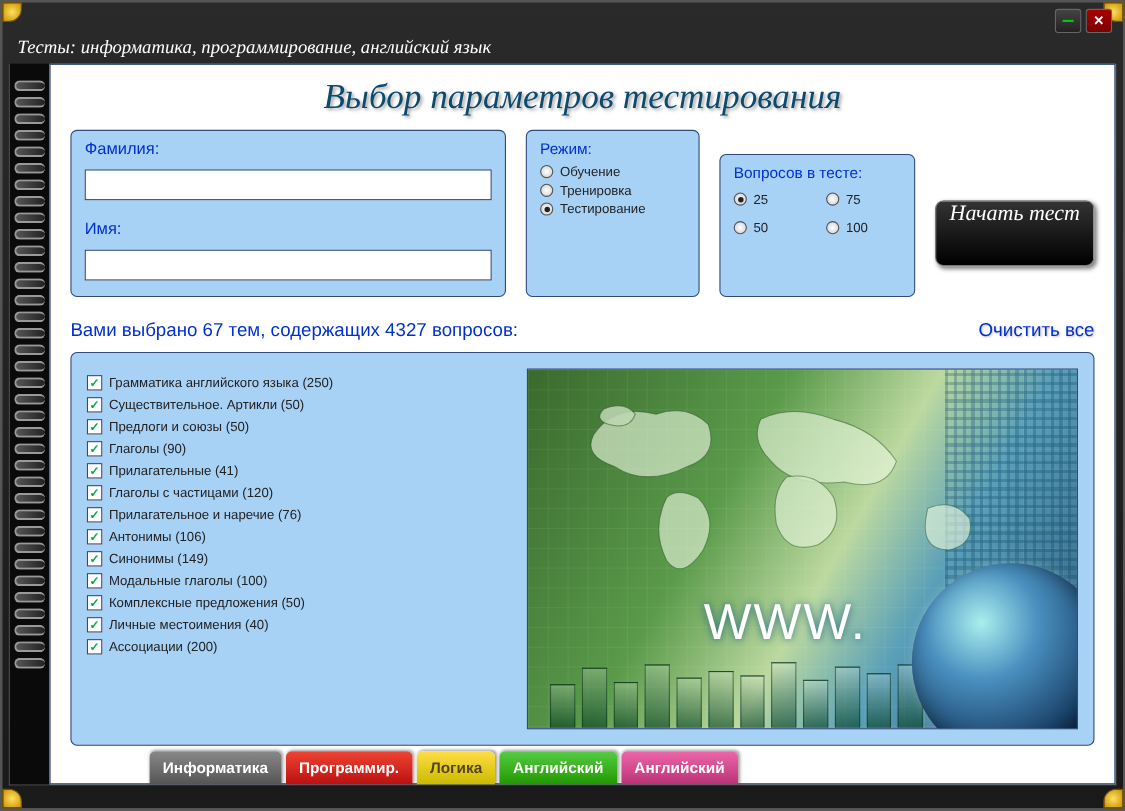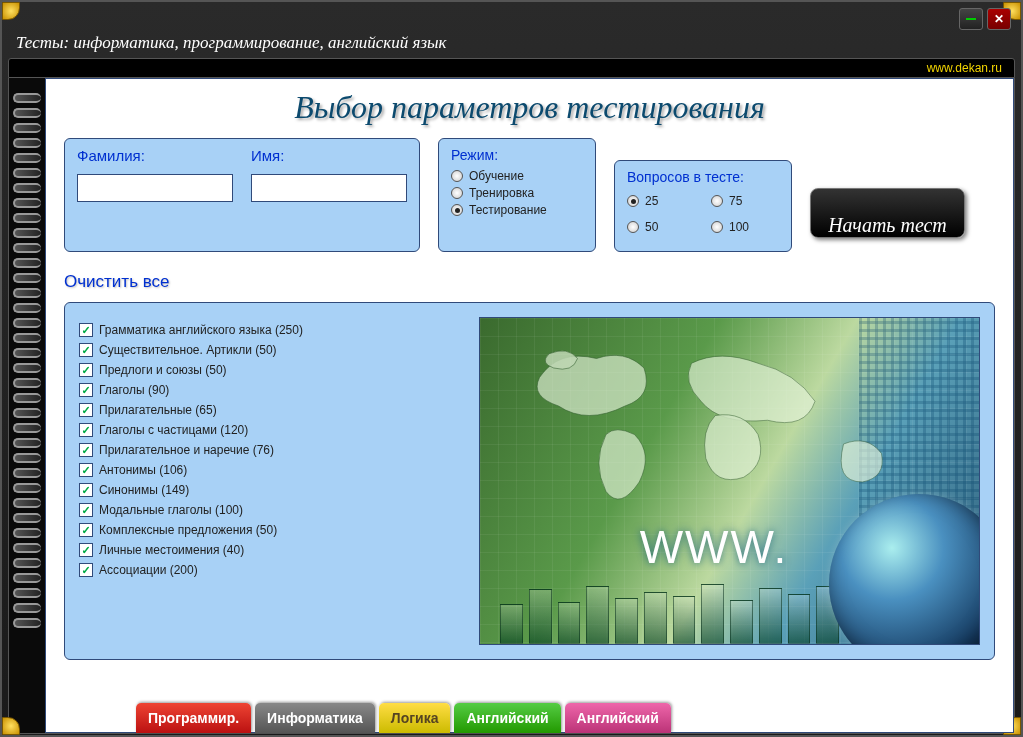--- a/index.html
+++ b/index.html
@@ -20,35 +20,35 @@
 .spiral div { width: 28px; height: 10px; margin: 5px auto; border: 2px solid #999; border-radius: 10px; border-right: none; background: linear-gradient(90deg,#555,#222); }
 
 .page { flex: 1; background: #fff; border: 1px solid #304a7a; padding: 10px 18px 0 18px; position: relative; }
 
 .main-title { text-align: center; font-family: "Monotype Corsiva","Comic Sans MS",cursive; font-style: italic; font-size: 32px; color: #0c4a6e; text-shadow: 2px 2px 3px rgba(0,0,0,.35); margin-bottom: 12px; }
 
 .params-row { display: flex; gap: 18px; align-items: stretch; }
 
 .panel { background: #a8d1f6; border: 1px solid #304a7a; border-radius: 6px; padding: 8px 12px 14px; position: relative; }
 
-.name-panel { width: 356px; display: flex; gap: 18px; }
+.name-panel { width: 396px; display: flex; gap: 18px; flex-direction: column; }
 .name-col { flex: 1; }
 .name-col label { color: #0030d0; font-size: 15px; display: block; margin-bottom: 10px; }
 .name-col input { width: 100%; height: 28px; border: 1px solid #304a7a; padding: 2px 4px; font-size: 13px; background: #fff; }
 
 .mode-panel { width: 158px; }
 .mode-title, .q-title { color: #0030d0; font-size: 14px; margin-bottom: 6px; }
 .radio-row { display: flex; align-items: center; gap: 6px; font-size: 12px; color: #222; margin: 3px 0; }
 .radio { width: 12px; height: 12px; border-radius: 50%; border: 1px solid #555; background: radial-gradient(#fff,#ccc); display: inline-flex; align-items: center; justify-content: center; }
 .radio.sel::after { content: ""; width: 5px; height: 5px; background: #222; border-radius: 50%; }
 
 .q-panel { width: 178px; margin-top: 22px; }
 .q-grid { display: grid; grid-template-columns: 1fr 1fr; gap: 6px 16px; }
 
-.start-btn { flex: 1; max-width: 155px; height: 50px; align-self: center; background: linear-gradient(#333,#000); border: 1px solid #777; border-radius: 8px; color: #fff; font-family: "Monotype Corsiva","Comic Sans MS",cursive; font-style: italic; font-size: 20px; cursor: pointer; display: flex; align-items: flex-end; justify-content: center; box-shadow: 2px 2px 4px rgba(0,0,0,.5); margin-top: 36px; }
+.start-btn { flex: 1; max-width: 155px; height: 60px; align-self: center; background: linear-gradient(#333,#000); border: 1px solid #777; border-radius: 8px; color: #fff; font-family: "Monotype Corsiva","Comic Sans MS",cursive; font-style: italic; font-size: 20px; cursor: pointer; display: flex; align-items: flex-start; justify-content: center; box-shadow: 2px 2px 4px rgba(0,0,0,.5); margin-top: 36px; }
 
 .status-row { display: flex; justify-content: space-between; align-items: center; margin: 20px 0 10px; }
 .status-text { color: #0030d0; font-size: 17px; }
 .clear-link { color: #0030d0; font-size: 17px; text-shadow: 1px 1px 2px rgba(0,0,0,.25); cursor: pointer; }
 
 .topics-panel { background: #a8d1f6; border: 1px solid #304a7a; border-radius: 6px; padding: 14px; height: 358px; display: flex; gap: 10px; }
 .topics-list { width: 390px; }
 .topic-row { display: flex; align-items: center; gap: 6px; font-size: 12px; color: #222; margin: 6px 0; }
 .check { width: 14px; height: 14px; border: 1px solid #304a7a; background: #fff; display: inline-flex; align-items: center; justify-content: center; font-size: 11px; color: #0a4; font-weight: bold; }
 
@@ -85,23 +85,20 @@
   <div class="gold-corner gc-br"></div>
 
   <div class="titlebar">
     <span>Тесты:  информатика, программирование, английский язык</span>
   </div>
   <div class="title-controls">
     <div class="ctrl-btn min"></div>
     <div class="ctrl-btn close"></div>
   </div>
 
-  <div class="url-strip">
-    <span>www.dekan.ru</span>
-  </div>
 
   <div class="book-area">
     <div class="spiral" id="spiral">
         <div></div>
         <div></div>
         <div></div>
         <div></div>
         <div></div>
         <div></div>
         <div></div>
@@ -190,20 +187,21 @@
               </div>
             </div>
         </div>
 
         <div class="start-btn">
           <span>Начать тест</span>
         </div>
       </div>
 
       <div class="status-row">
+        <div class="status-text">Вами выбрано 67 тем, содержащих 4327 вопросов:</div>
         <div class="clear-link">Очистить все</div>
       </div>
 
       <div class="topics-panel">
         <div class="topics-list" id="topics-list">
             <div class="topic-row">
               <span class="check">✓</span>
               <span>Грамматика английского языка (250)</span>
             </div>
             <div class="topic-row">
@@ -213,21 +211,21 @@
             <div class="topic-row">
               <span class="check">✓</span>
               <span>Предлоги и союзы (50)</span>
             </div>
             <div class="topic-row">
               <span class="check">✓</span>
               <span>Глаголы (90)</span>
             </div>
             <div class="topic-row">
               <span class="check">✓</span>
-              <span>Прилагательные (65)</span>
+              <span>Прилагательные (41)</span>
             </div>
             <div class="topic-row">
               <span class="check">✓</span>
               <span>Глаголы с частицами (120)</span>
             </div>
             <div class="topic-row">
               <span class="check">✓</span>
               <span>Прилагательное и наречие (76)</span>
             </div>
             <div class="topic-row">
@@ -281,21 +279,21 @@
               <div style="height: 44px;"></div>
               <div style="height: 56px;"></div>
               <div style="height: 50px;"></div>
               <div style="height: 58px;"></div>
             </div>
           <div class="globe"></div>
         </div>
       </div>
 
       <div class="tabs" id="tabs">
+          <div class="tab gray">Информатика</div>
           <div class="tab red">Программир.</div>
-          <div class="tab gray">Информатика</div>
           <div class="tab yellow">Логика</div>
           <div class="tab green">Английский</div>
           <div class="tab pink">Английский</div>
         </div>
     </div>
   </div>
 </div>
 
 </body></html>

